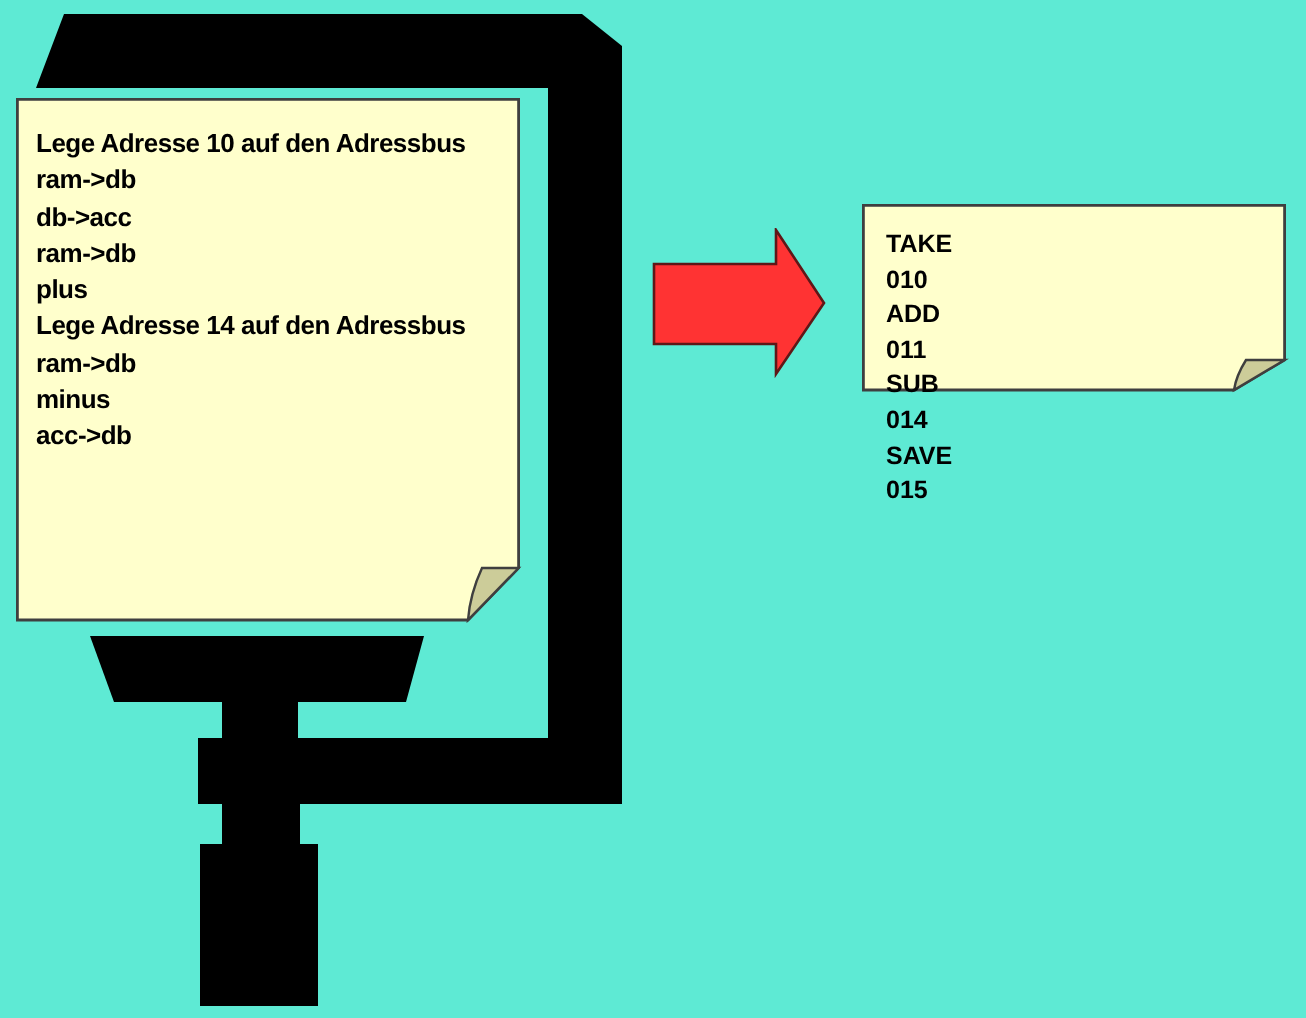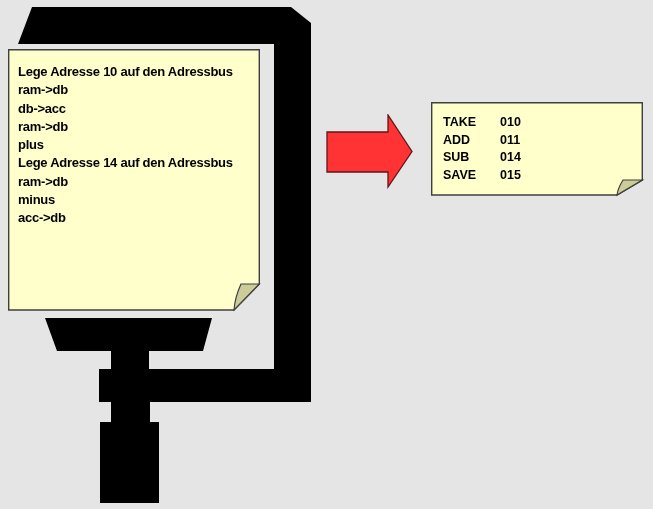--- a/index.html
+++ b/index.html
@@ -4,21 +4,21 @@
 <style>
   html, body {
     margin: 0;
     padding: 0;
     background: #ffffff;
   }
   .canvas {
     position: relative;
     width: 653px;
     height: 509px;
-    background: #e5e5e5;
+    background: #5eead4;
     overflow: hidden;
     font-family: "Liberation Sans", sans-serif;
   }
   .layer {
     position: absolute;
     left: 0;
     top: 0;
   }
   
   .clamp-shape polygon,
@@ -59,20 +59,21 @@
     letter-spacing: -0.25px;
     white-space: nowrap;
   }
   .asm-text {
     padding: 12px 4px 0 12px;
     font-size: 12.5px;
     line-height: 17.6px;
   }
   .asm-row {
     display: flex;
+    flex-direction: column;
   }
   .asm-row .op {
     width: 57px;
   }
   
   .arrow-shape polygon {
     stroke: #5f1717;
     stroke-width: 1.3;
     stroke-linejoin: miter;
   }

